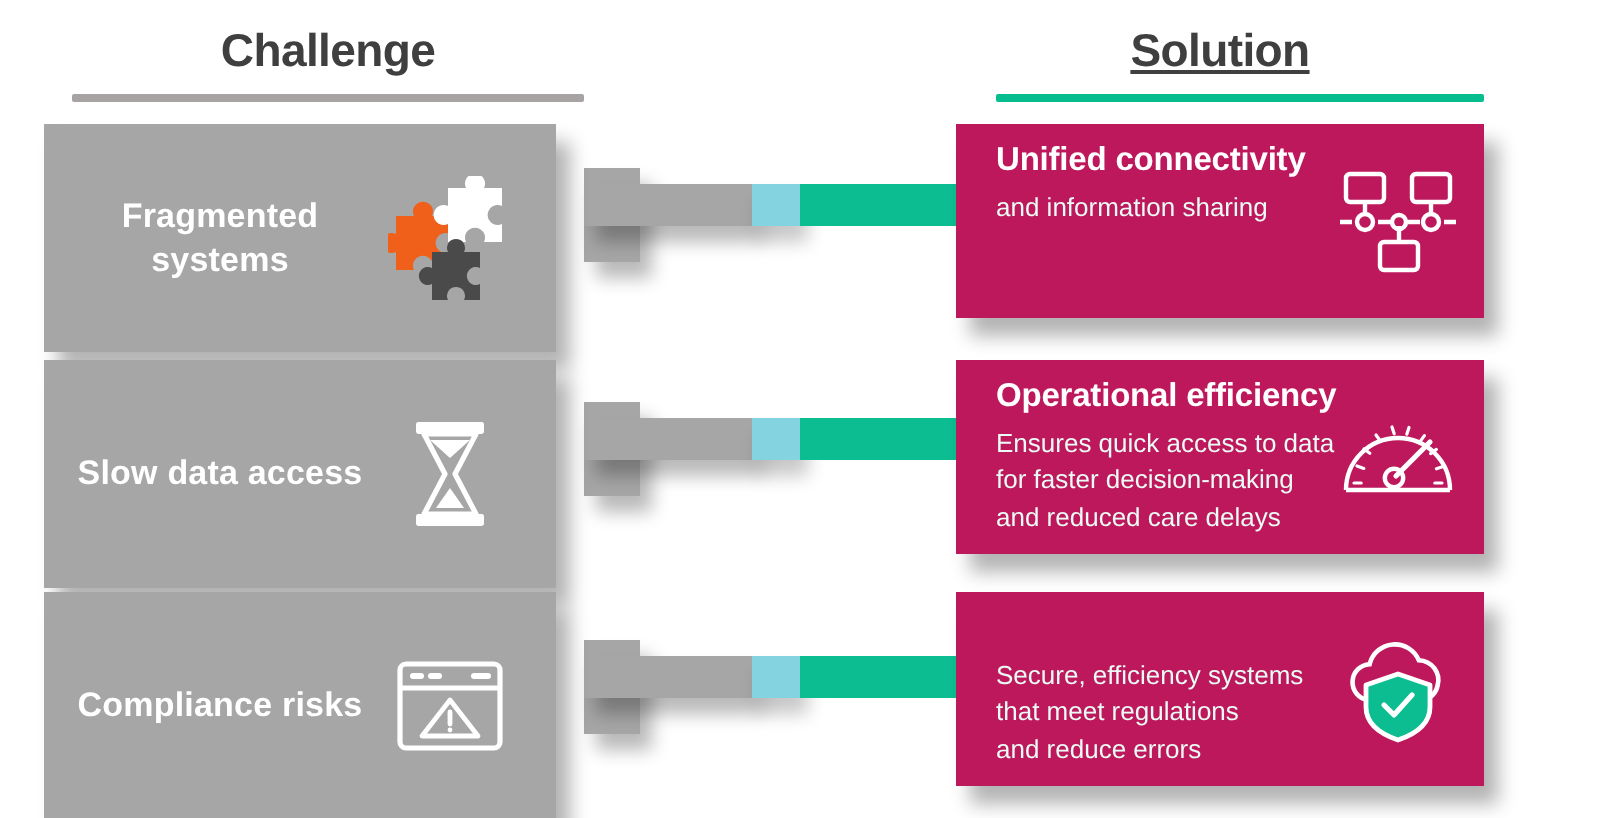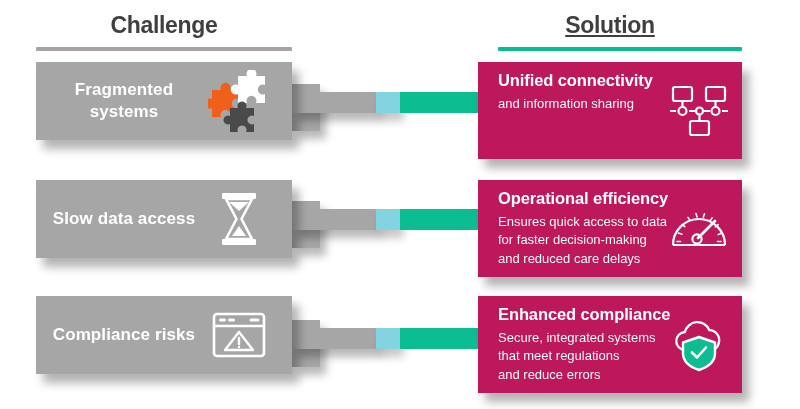--- a/index.html
+++ b/index.html
@@ -29,22 +29,22 @@
 
   
   .row { position: absolute; left: 0; width: 800px; height: 118px; }
   #row-0 { top: 58px; }
   #row-1 { top: 176px; }
   #row-2 { top: 292px; }
 
   
   .challenge-card {
     position: absolute;
-    left: 36px; top: 4px;
-    width: 256px; height: 78px;
+    left: 22px; top: 4px;
+    width: 256px; height: 114px;
     background: #a6a6a6;
     box-shadow: 7px 9px 9px rgba(0,0,0,0.30);
   }
   .challenge-title {
     position: absolute;
     left: 12px; top: 50%;
     transform: translateY(-50%);
     width: 152px;
     text-align: center;
     color: #ffffff;
@@ -255,23 +255,22 @@
               <path d="M43,16 h7"></path>
           </g>
           <path d="M31,28 L45,46 H17 Z" stroke-width="2.4" stroke-linejoin="round"></path>
           <path d="M31,34 v6" stroke-width="2.4" stroke-linecap="round"></path>
           <circle cx="31" cy="43" r="1.2" fill="#ffffff" stroke="none"></circle>
         </svg>
       </div>
     </div>
 
     <div class="solution-card">
-      <div class="solution-title">Enhanced compliance</div>
       <div class="solution-body">
-        <span class="sline">Secure, integrated systems</span>
+        <span class="sline">Secure, efficiency systems</span>
         <span class="sline">that meet regulations</span>
         <span class="sline">and reduce errors</span>
       </div>
       <div class="solution-icon">
         <svg viewBox="0 0 62 58" width="62" height="58" fill="none" stroke="#ffffff" stroke-width="2.3">
           <path d="M16,34 a9,9 0 0 1 0.8,-17.9 a13,13 0 0 1 24.6,-2 a10,10 0 0 1 9.4,12.6 a9,9 0 0 1 -6.8,7.3"></path>
           <path d="M31,21 L47,26.5 v11 c0,8.5 -7.5,13.6 -16,16.5 c-8.5,-2.9 -16,-8 -16,-16.5 v-11 Z" fill="#0bbd91" stroke="#ffffff" stroke-width="2.4" stroke-linejoin="round"></path>
           <path d="M24,36.5 l5,5 l9,-10" stroke-width="2.6" stroke-linecap="round" stroke-linejoin="round"></path>
         </svg>
       </div>

